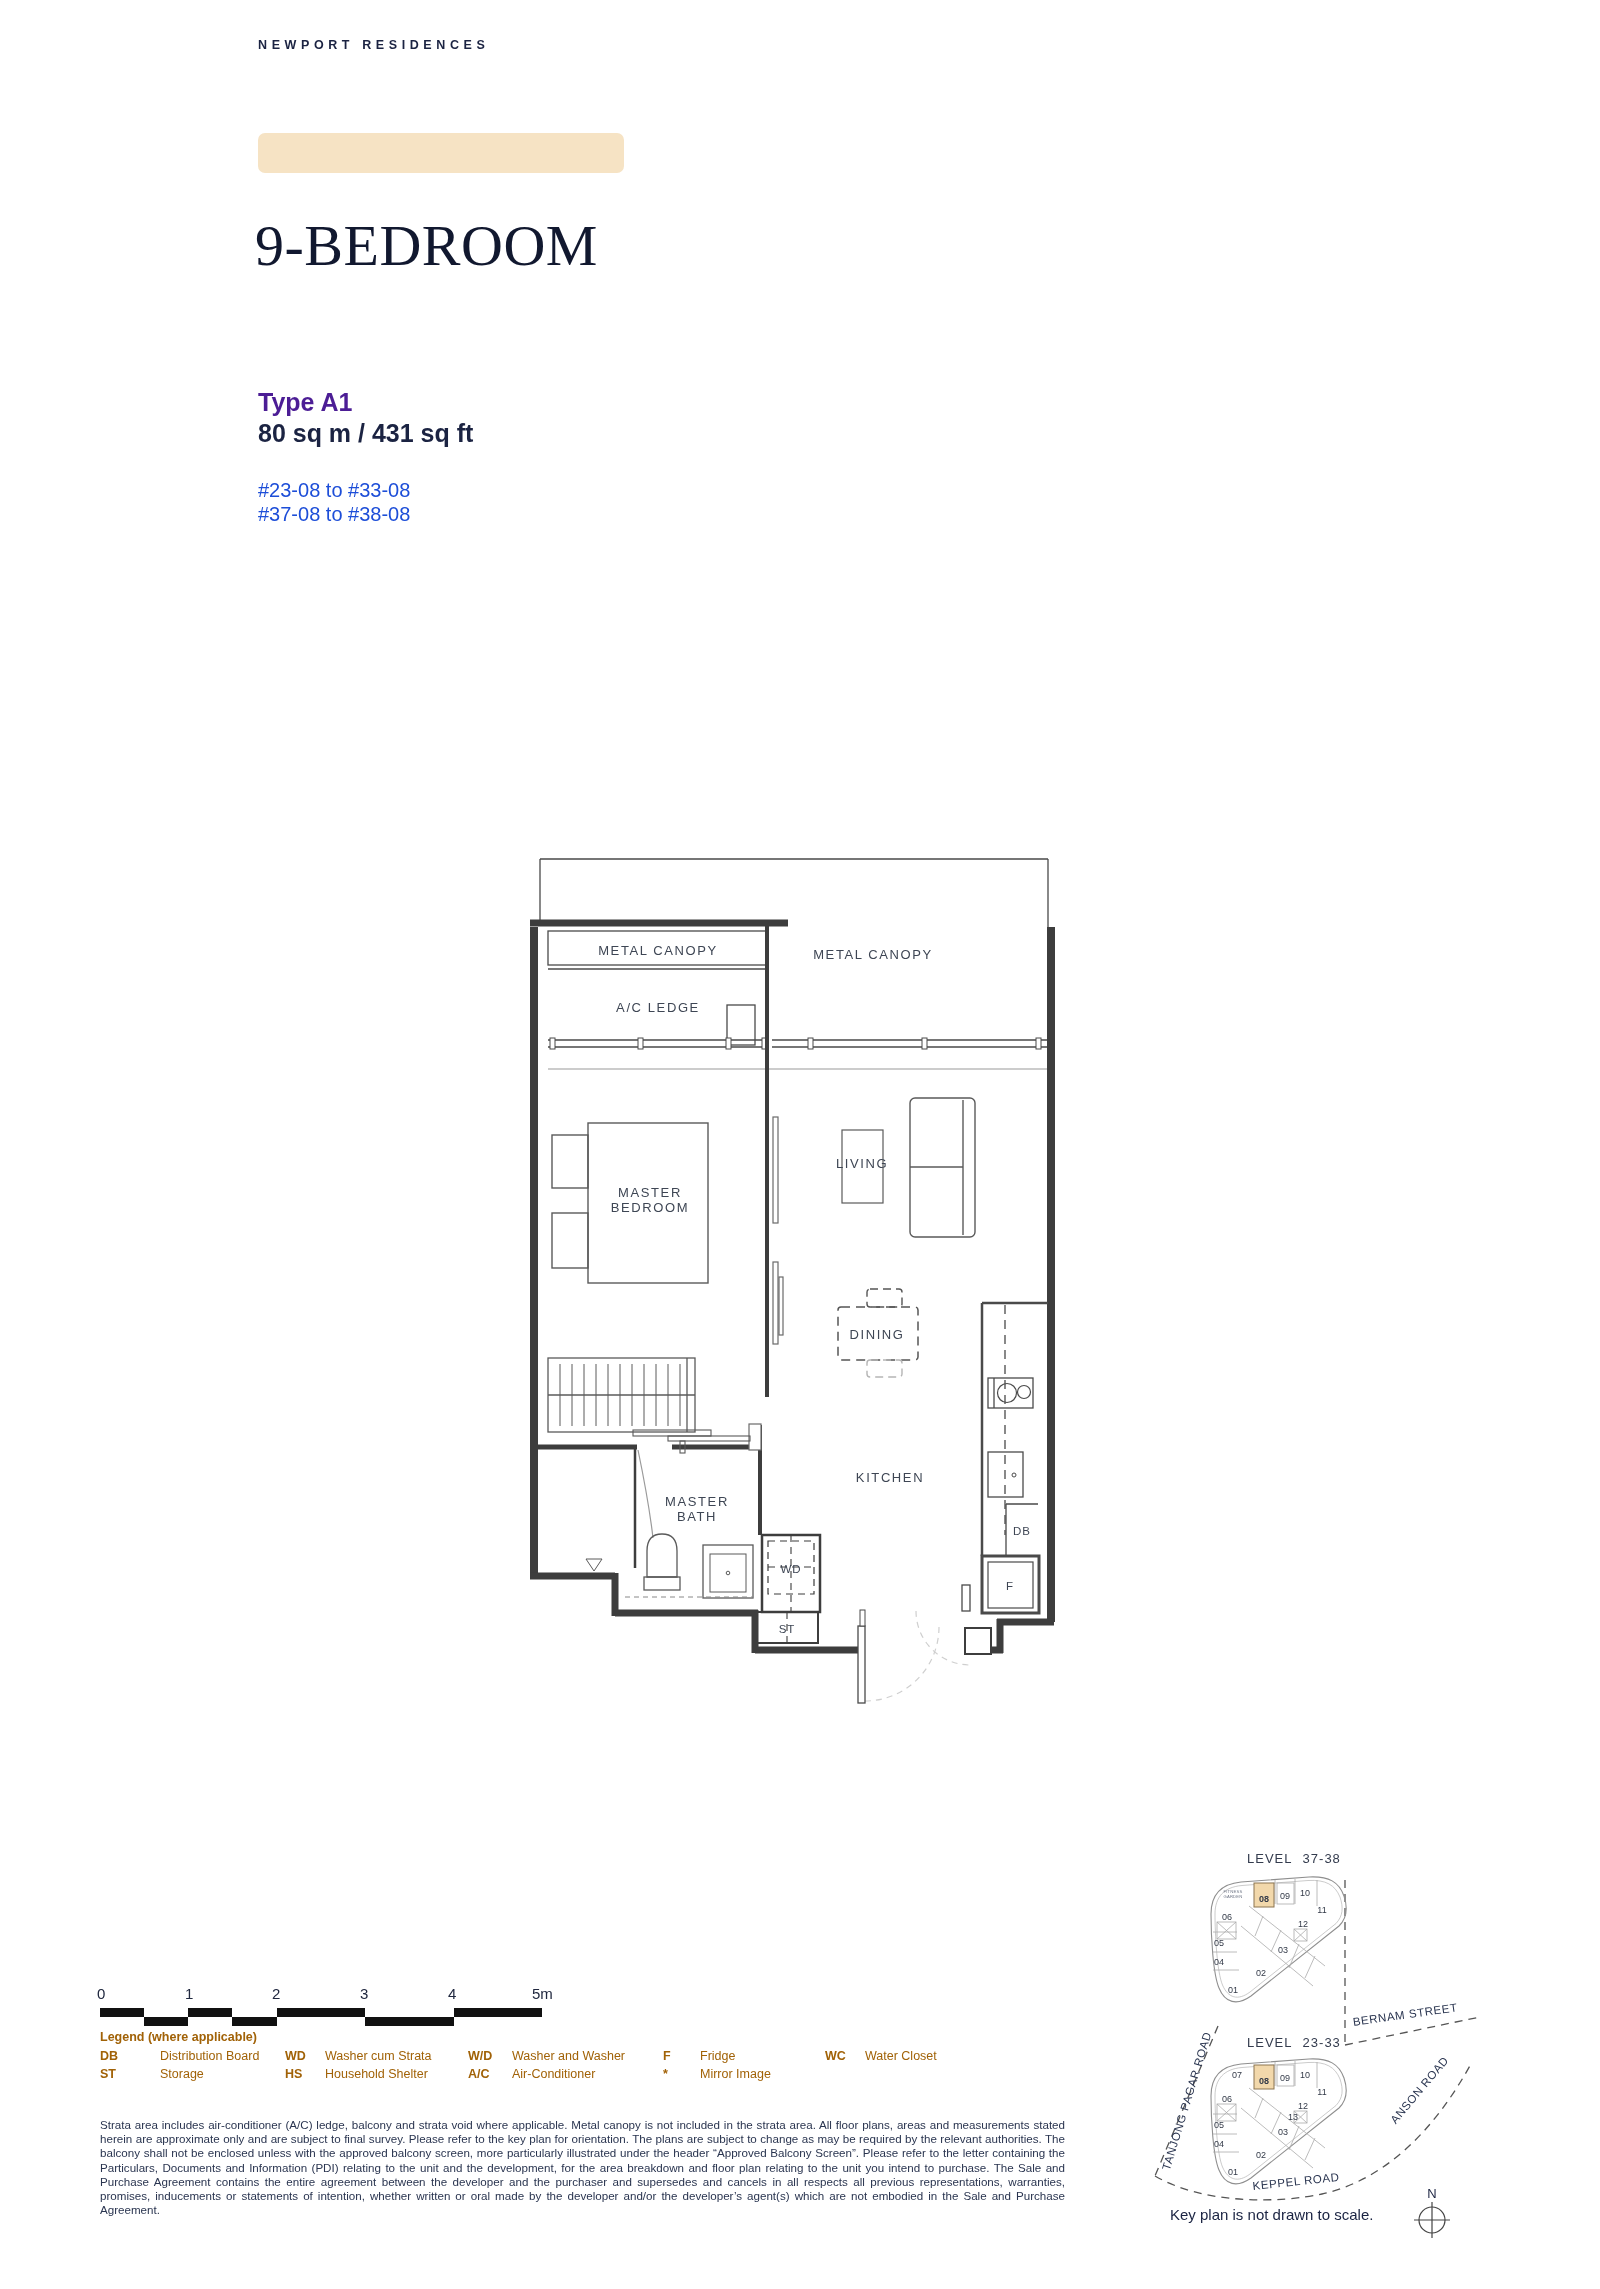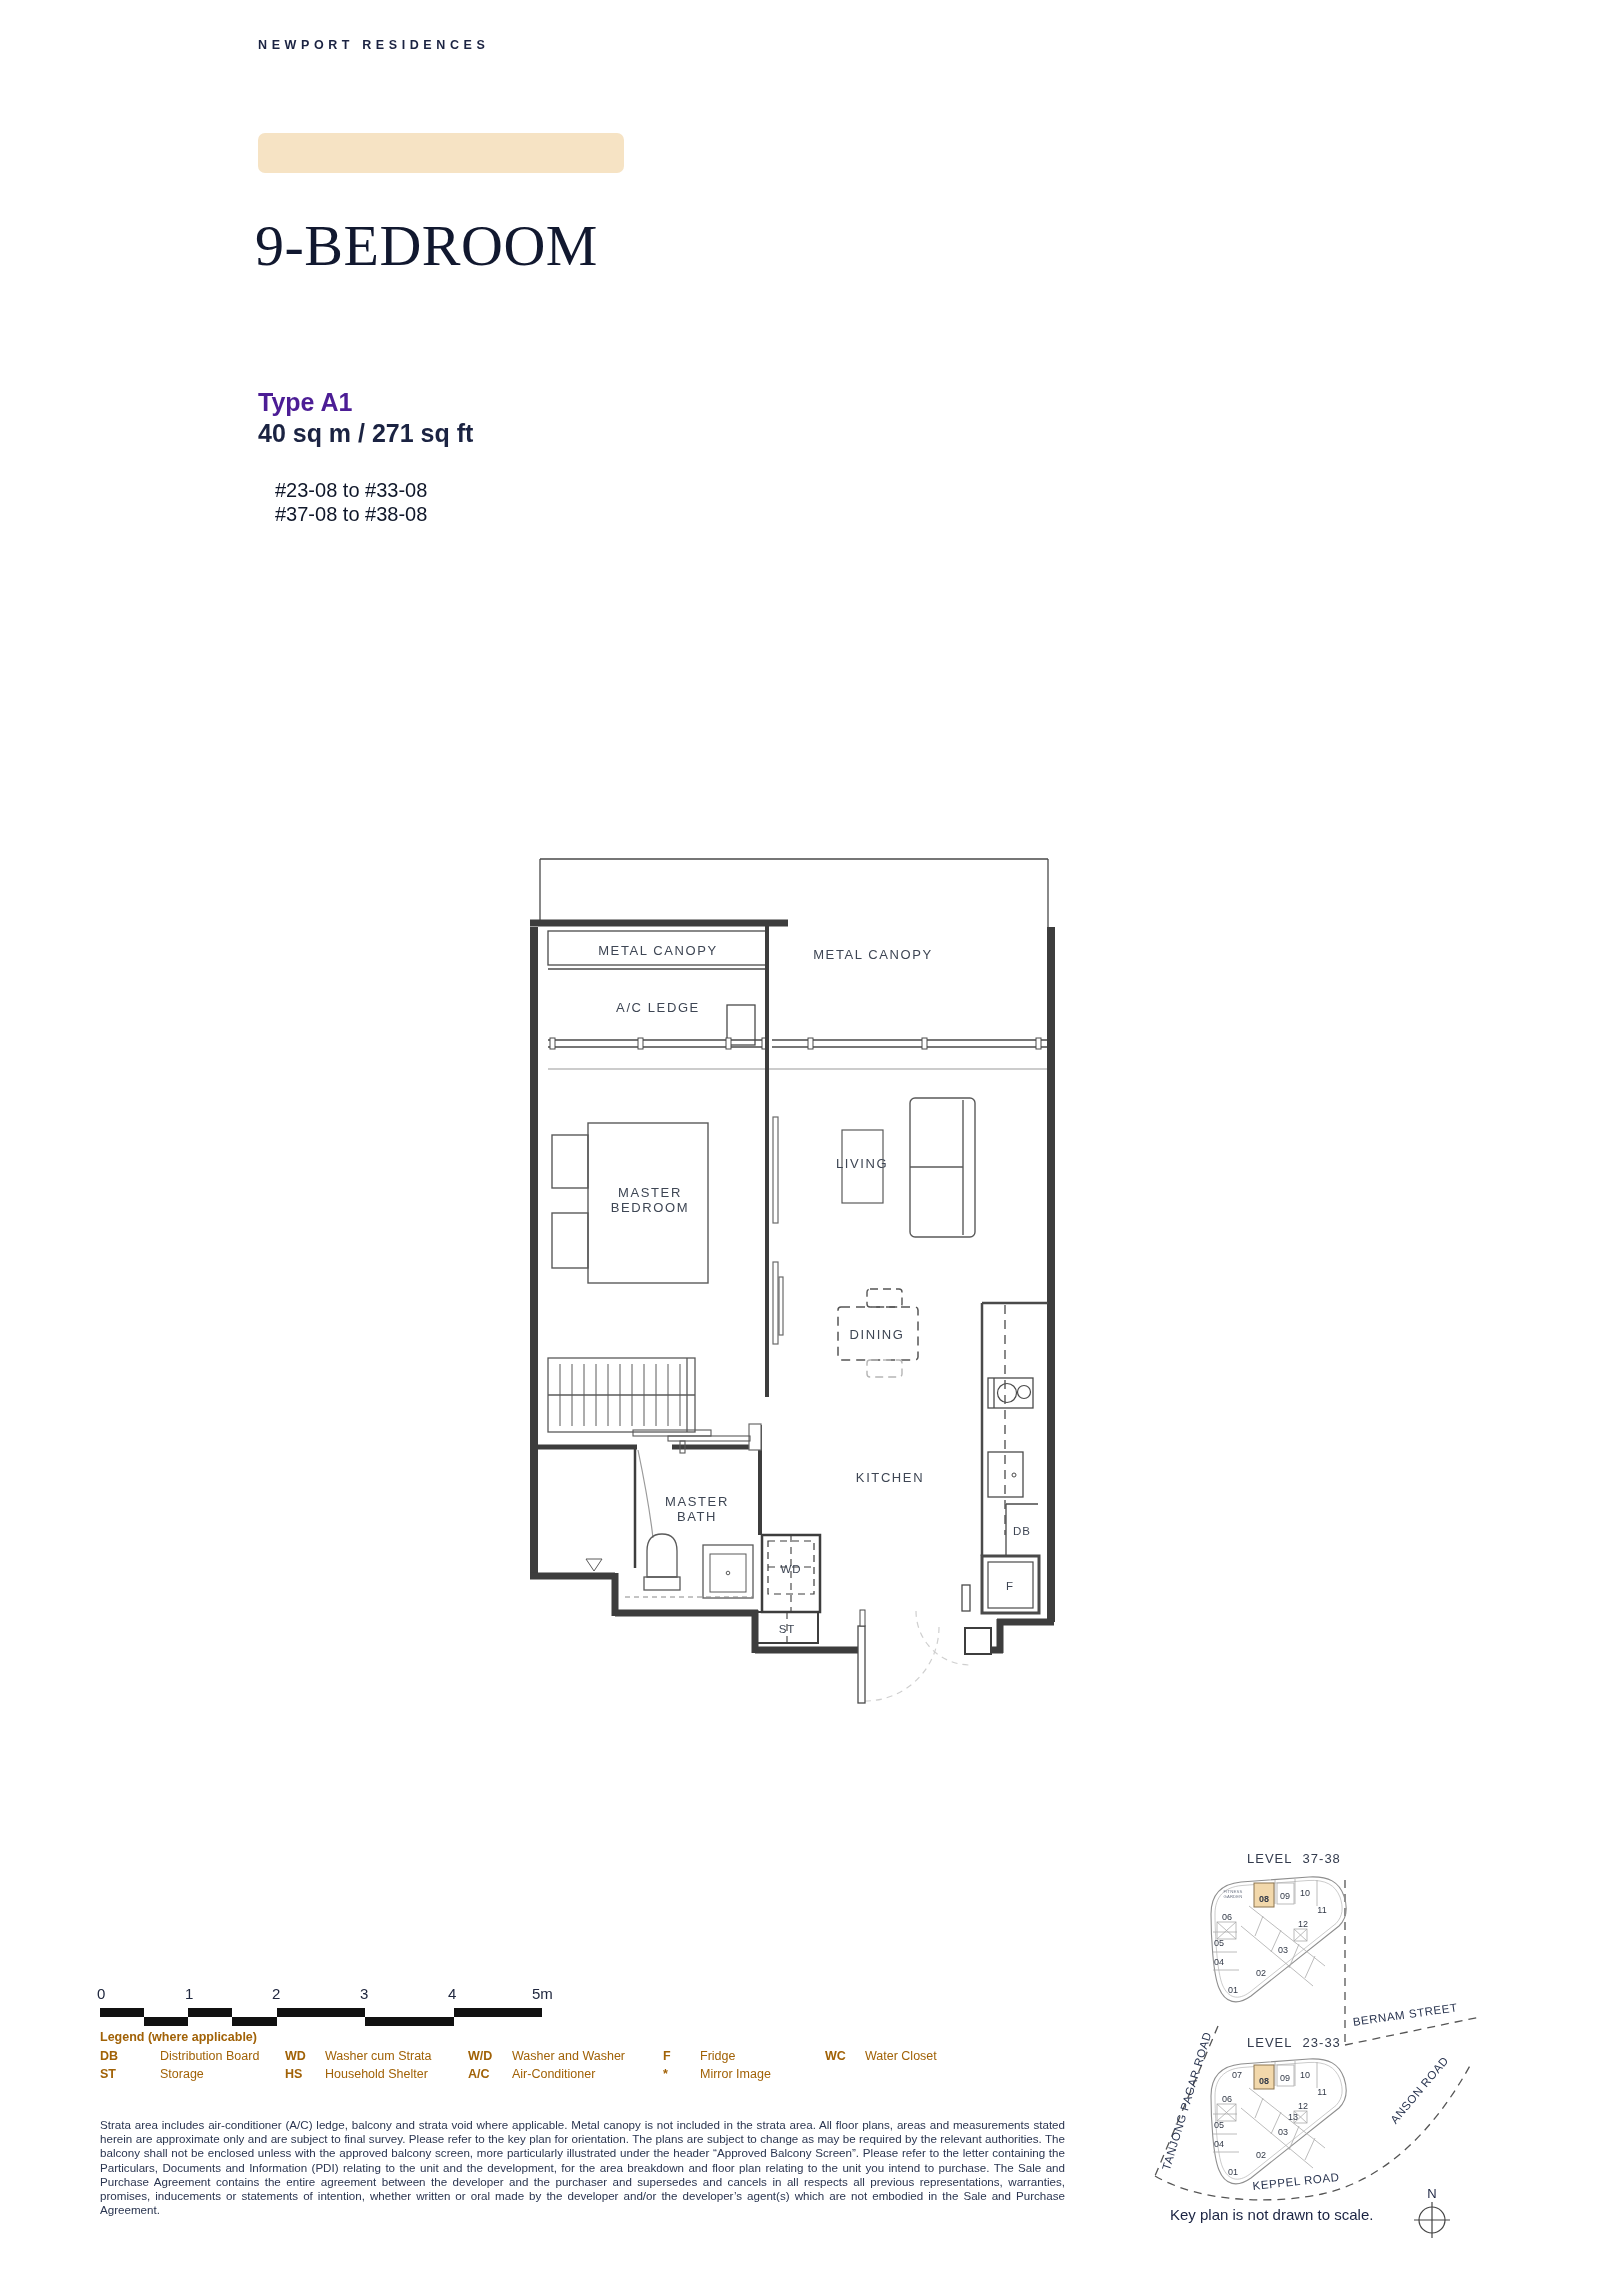--- a/index.html
+++ b/index.html
@@ -8,21 +8,21 @@
   .abs { position:absolute; }
 
   .brand { left:258px; top:38px; font-size:12.5px; font-weight:700;
            letter-spacing:4.6px; color:#1b2342; }
   .accent-bar { left:258px; top:133px; width:366px; height:40px;
                 background:#f6e3c4; border-radius:7px; }
   .page-title { left:255px; top:212px; font-family:"Liberation Serif", serif;
                 font-size:58px; font-weight:500; letter-spacing:0.5px; color:#11182f; }
   .type-label { left:258px; top:386px; font-size:25px; font-weight:700; color:#4c1d95; line-height:33px; }
   .type-area  { left:258px; top:419px; font-size:25px; font-weight:700; color:#1b2342; }
-  .stacks { left:258px; top:478px; font-size:20px; color:#0f172a; line-height:24px;margin-left:17px; }
+  .stacks { left:258px; top:478px; font-size:20px; color:#1d4ed8; line-height:24px; }
 
   svg text { font-family:"Liberation Sans", sans-serif; }
   .plan-svg { left:520px; top:835px; width:560px; height:890px; }
   .plabel  { font-size:13px; fill:#3e4654; letter-spacing:1.6px; text-anchor:middle; }
   .psmall  { font-size:11.5px; fill:#3e4654; letter-spacing:1px; text-anchor:middle; }
 
   .scalebar-wrap { left:100px; top:1985px; width:445px; }
   .scalebar-ticks { position:relative; height:18px; font-size:15px; color:#20283f; }
   .scalebar-ticks span { position:absolute; }
   .scalebar { position:relative; margin-top:5px; width:442px; height:18px; }
@@ -47,21 +47,21 @@
   .amenity { font-size:4.2px; fill:#6f7686; text-anchor:middle; letter-spacing:0.2px; }
   .hl-rect { fill:#f2d8ab; stroke:#8b7550; stroke-width:1; }
 </style>
 </head>
 <body>
 
 <div class="abs brand">NEWPORT RESIDENCES</div>
 <div class="abs accent-bar"></div>
 <div class="abs page-title">9-BEDROOM</div>
 <div class="abs type-label">Type A1</div>
-<div class="abs type-area">40 sq m / 271 sq ft</div>
+<div class="abs type-area">80 sq m / 431 sq ft</div>
 <div class="abs stacks">
   <div>#23-08 to #33-08</div>
   <div>#37-08 to #38-08</div>
 </div>
 
 <svg class="abs plan-svg" viewBox="0 0 560 890">
   <g stroke="#4a4a4a" fill="none" stroke-width="1.3">
     <path d="M20,24 H528 M20,24 V88 M528,24 V92"></path>
     <rect x="28" y="96" width="220" height="34"></rect>
     <line x1="28" y1="134" x2="248" y2="134"></line>

